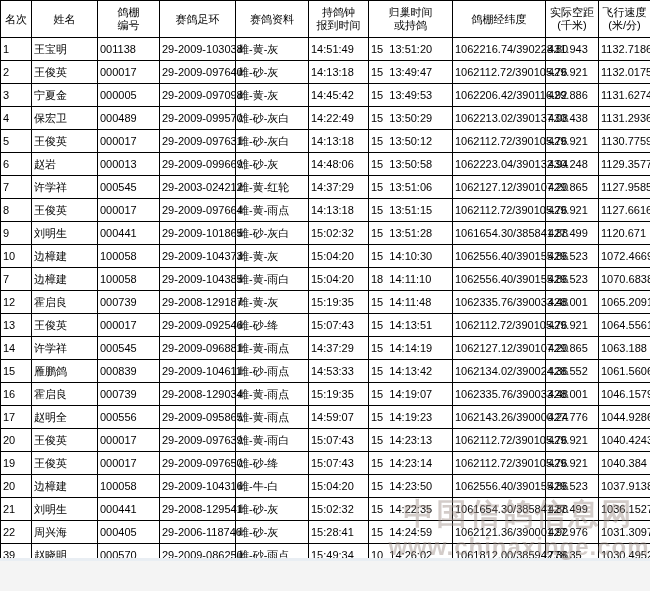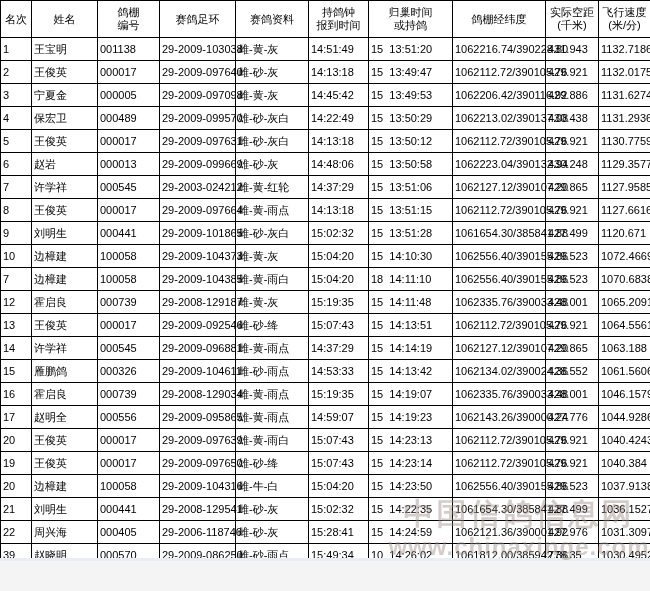--- a/index.html
+++ b/index.html
@@ -288,21 +288,21 @@
           <td>雌-黄-雨点</td>
           <td>14:37:29</td>
           <td>15  14:14:19</td>
           <td>1062127.12/390107.20</td>
           <td>429.865</td>
           <td>1063.188</td>
         </tr>
         <tr>
           <td>15</td>
           <td>雁鹏鸽</td>
-          <td>000326</td>
+          <td>000839</td>
           <td>29-2009-104611</td>
           <td>雌-砂-雨点</td>
           <td>14:53:33</td>
           <td>15  14:13:42</td>
           <td>1062134.02/390024.36</td>
           <td>428.552</td>
           <td>1061.5606</td>
         </tr>
         <tr>
           <td>16</td>

